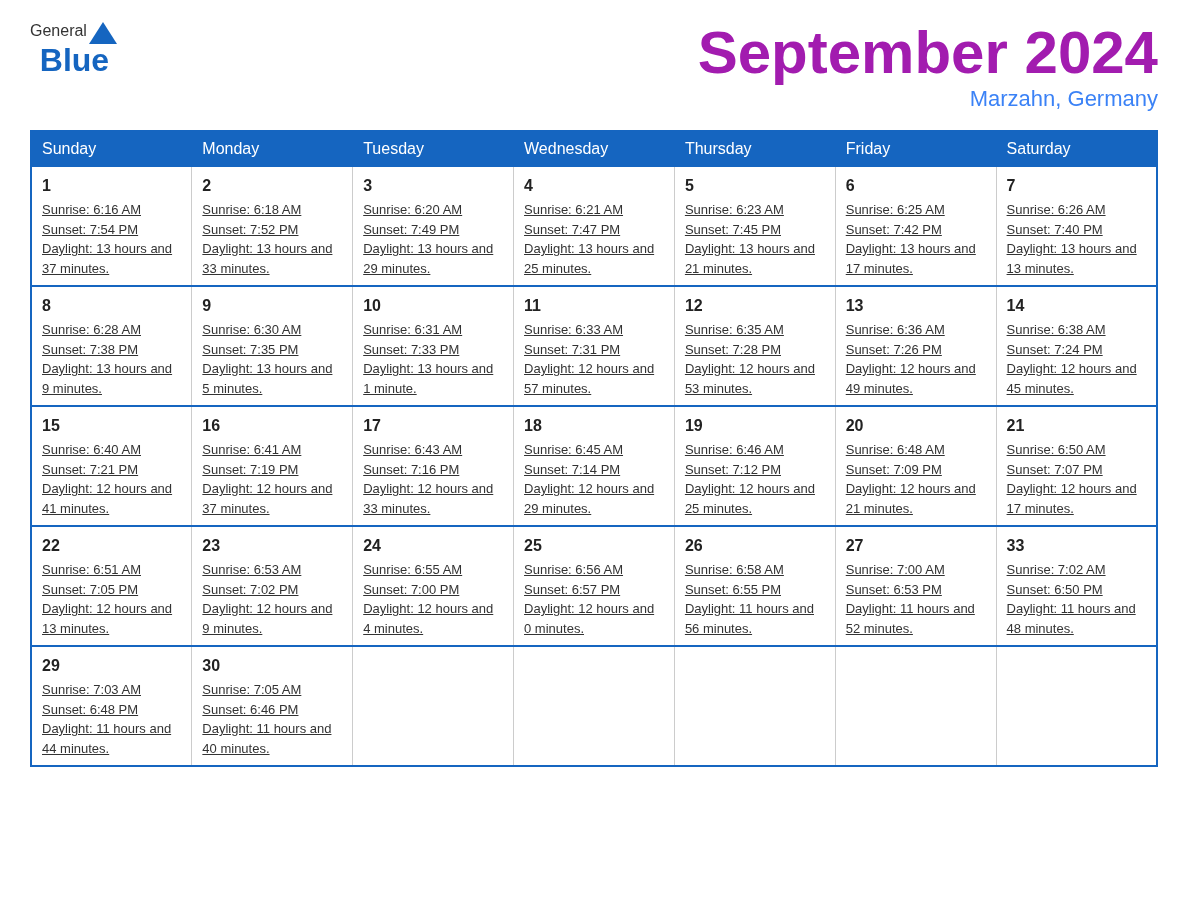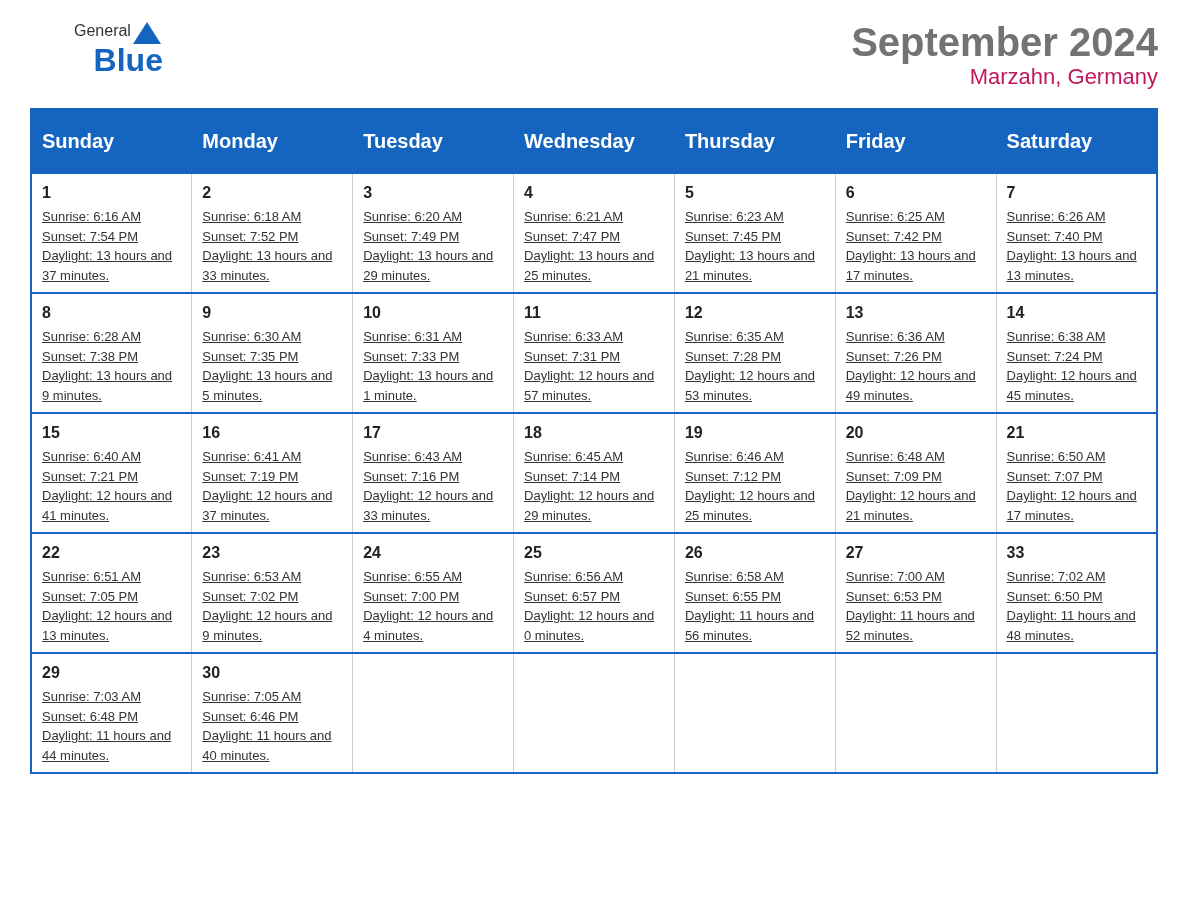--- a/index.html
+++ b/index.html
@@ -13,22 +13,21 @@
     }
     .header {
       display: flex;
       justify-content: space-between;
       align-items: flex-start;
       margin-bottom: 18px;
     }
     .logo {
       display: flex;
       flex-direction: column;
-      align-items: flex-end;
-      margin-left: 44px;
+      align-items: center;
     }
     .logo-general {
       color: #333;
     }
     .logo-triangle {
       width: 0;
       height: 0;
       border-left: 14px solid transparent;
       border-right: 14px solid transparent;
       border-bottom: 22px solid #1565c0;
@@ -38,41 +37,41 @@
     }
     .logo-blue {
       color: #1565c0;
       font-size: 32px;
       font-weight: bold;
     }
     .title-block {
       text-align: right;
     }
     .title-block h1 {
-      font-size: 40px;
+      font-size: 60px;
       font-weight: bold;
-      color: #737373;
+      color: #a21caf;
       line-height: 1.1;
     }
     .title-block h2 {
       font-size: 22px;
       font-weight: normal;
-      color: #be185d;
+      color: #3b82f6;
     }
     .calendar {
       width: 100%;
       border-collapse: collapse;
       border: 2px solid #1565c0;
     }
     .calendar th {
       background-color: #1565c0;
       color: #fff;
-      font-size: 20px;
-      font-weight: bold;
-      padding: 20px 10px;
+      font-size: 16px;
+      font-weight: normal;
+      padding: 8px 10px;
       text-align: left;
       border: 1px solid #1565c0;
     }
     .calendar td {
       vertical-align: top;
       padding: 7px 10px;
       border: 1px solid #ccc;
       font-size: 13px;
       line-height: 1.5;
       width: 14.28%;

